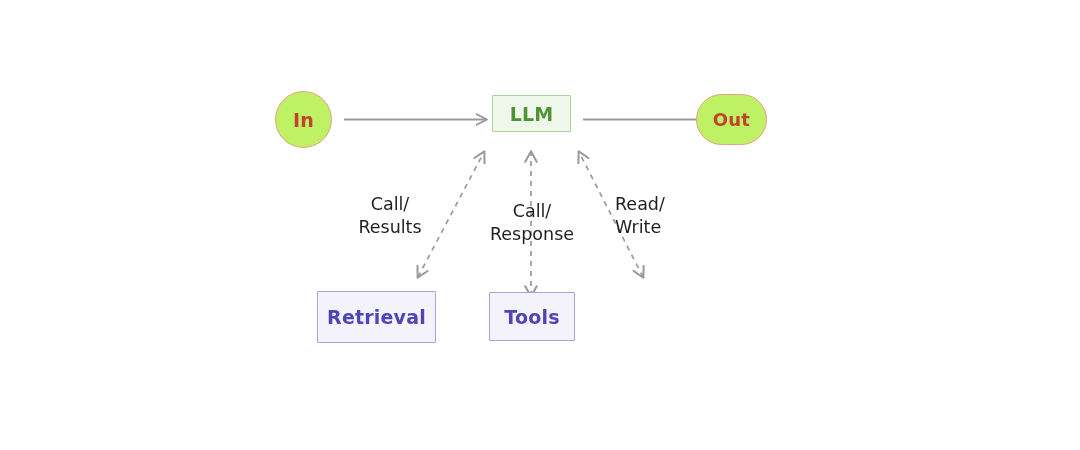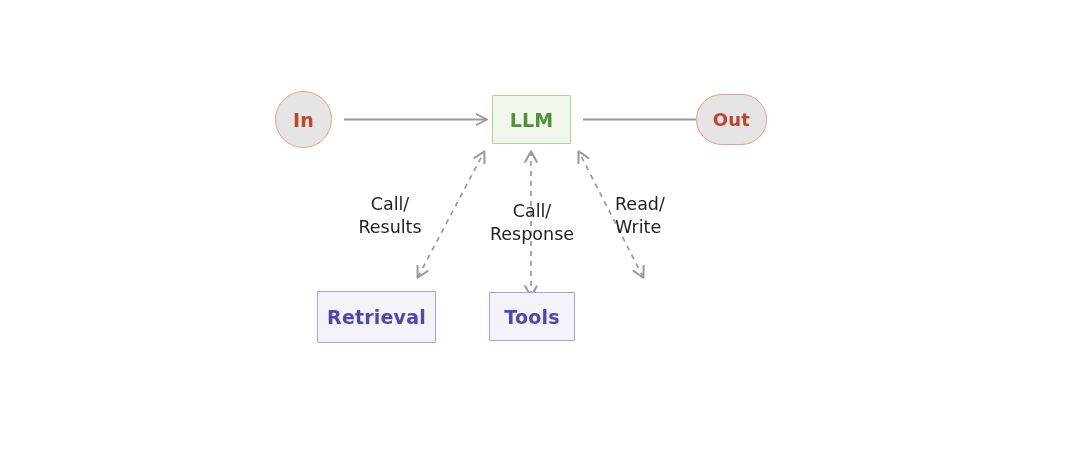--- a/index.html
+++ b/index.html
@@ -36,21 +36,21 @@
     justify-content: center;
     box-sizing: border-box;
     font-weight: bold;
     letter-spacing: 0.2px;
     white-space: nowrap;
     user-select: none;
   }
 
   
   .node-io {
-    background: #e5e5e5;
+    background: #bef264;
     border: 1.6px solid #e8a088;
     color: #c0442a;
   }
   #node-in {
     left: 275px;
     top: 91px;
     width: 57px;
     height: 57px;
     border-radius: 50%;
     font-size: 19px;
@@ -62,21 +62,21 @@
     height: 51px;
     border-radius: 26px;
     font-size: 18px;
   }
 
   
   #node-llm {
     left: 492px;
     top: 95px;
     width: 79px;
-    height: 49px;
+    height: 37px;
     background: #eef7ea;
     border: 1.6px solid #a9d49a;
     color: #4d9437;
     font-size: 19px;
     border-radius: 1px;
   }
 
   
   .node-tool {
     background: #f4f2fb;

